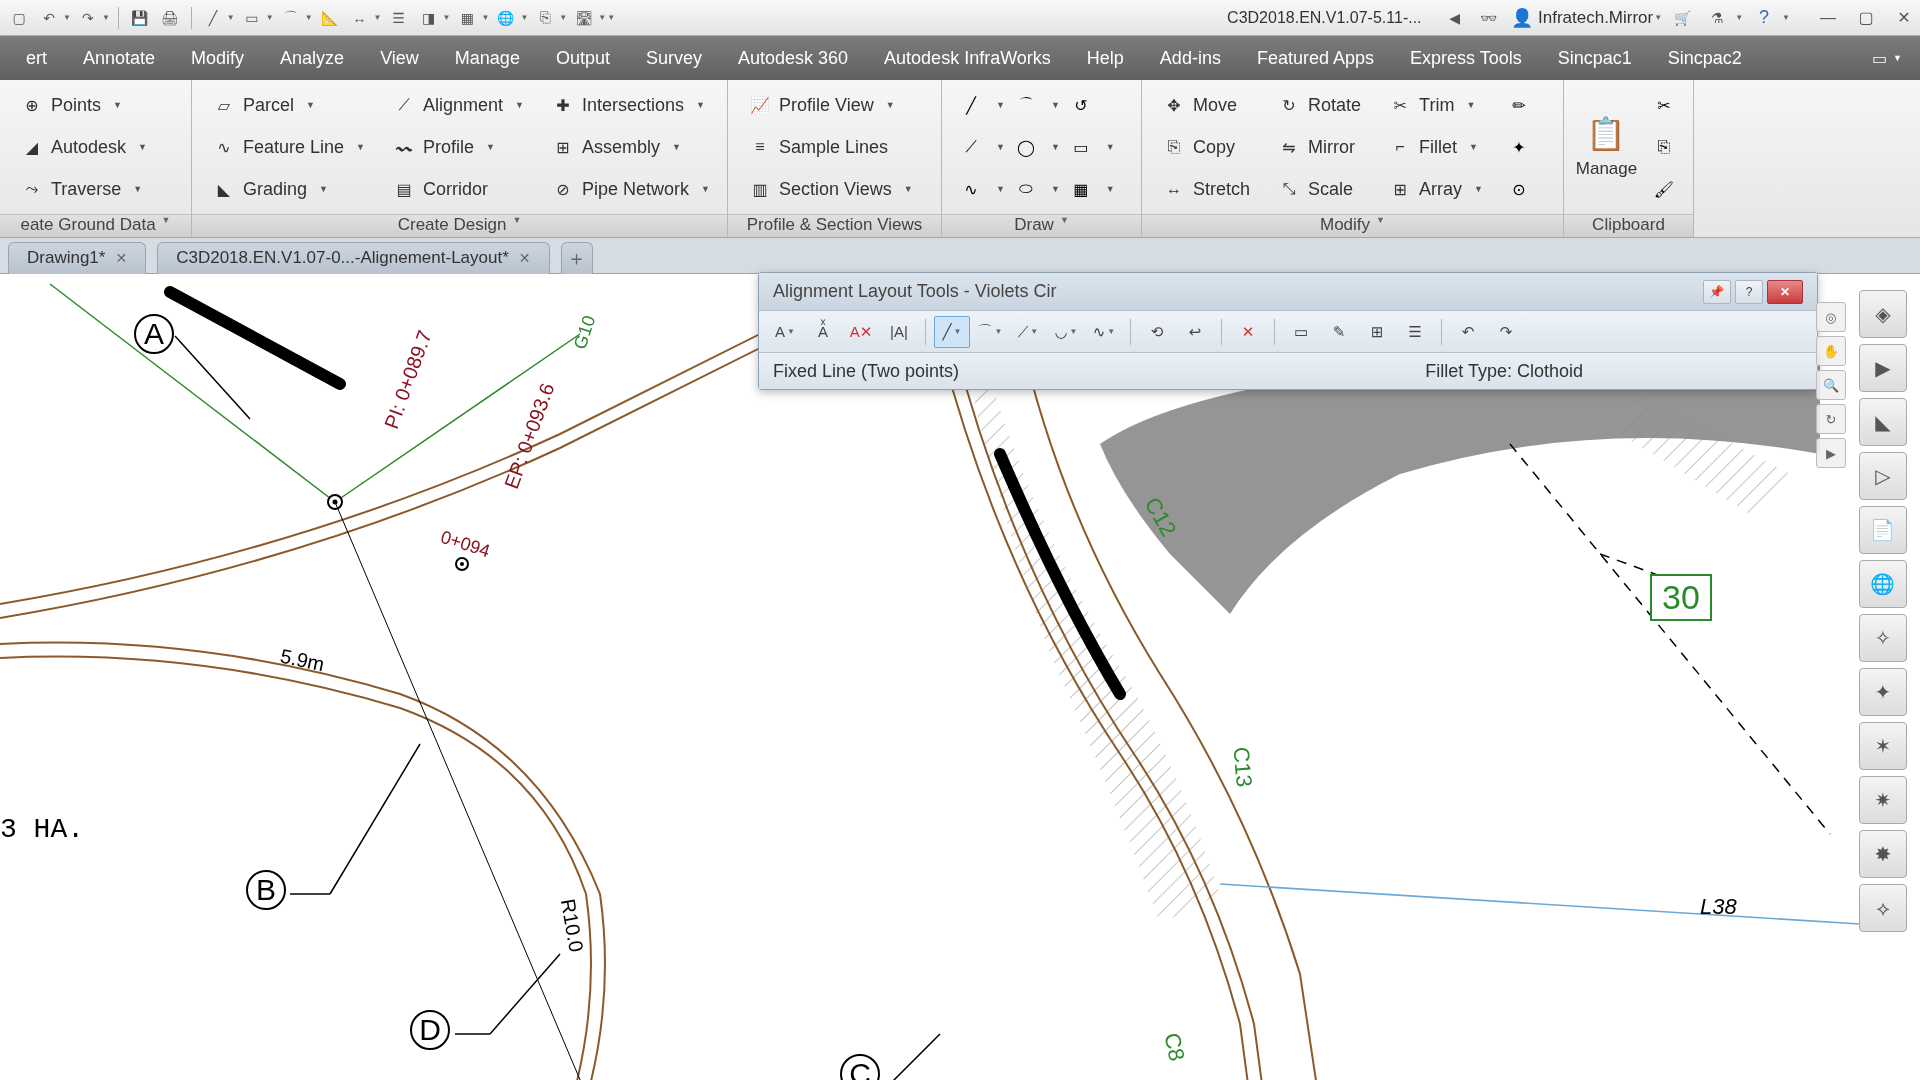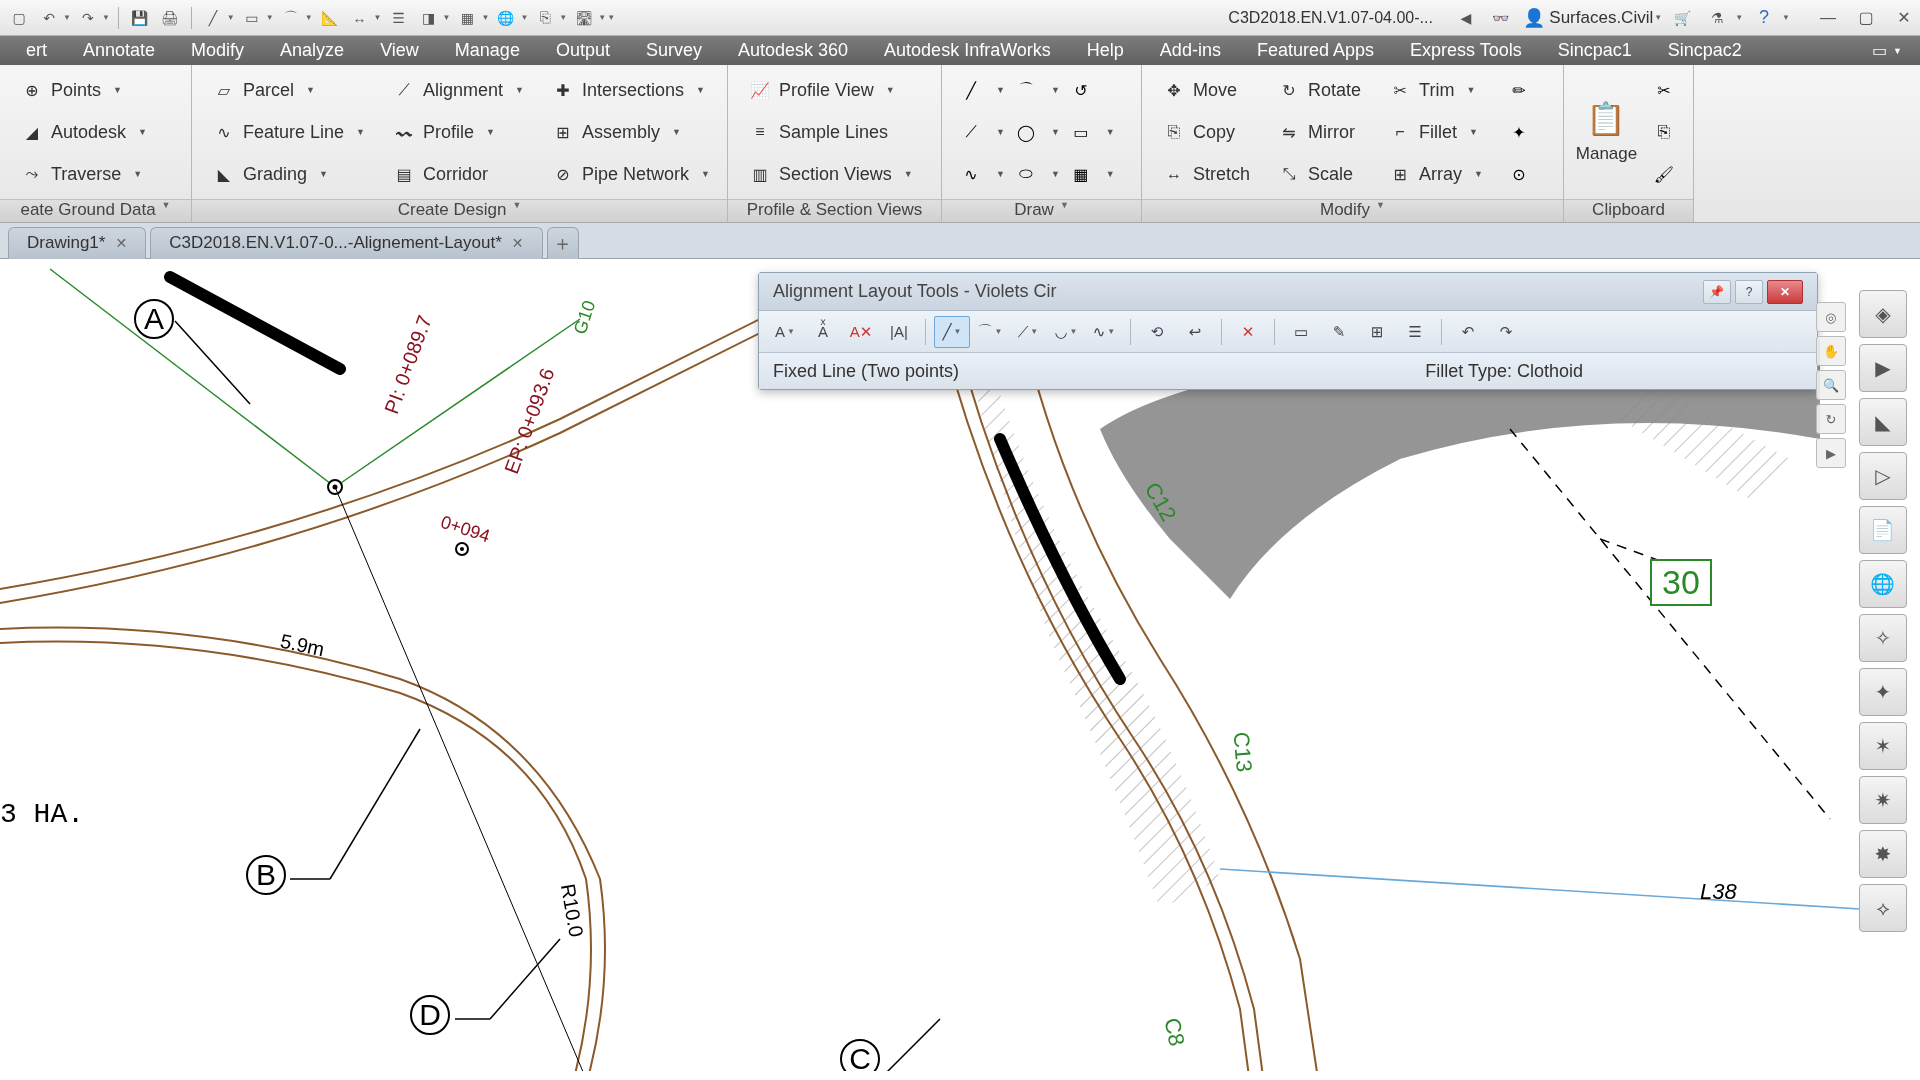--- a/index.html
+++ b/index.html
@@ -11,42 +11,42 @@
 .qat-sep { width: 1px; height: 22px; background: #b0b0b0; margin: 0 4px; }
 .qat-drop { font-size: 8px; color: #666; margin-left: -3px; cursor: pointer; }
 .qat .title-area { margin-left: auto; display: flex; align-items: center; gap: 8px; }
 .qat .doc-title { font-size: 16px; color: #333; padding: 0 12px; }
 .qat .search-btn { width: 28px; height: 28px; display: flex; align-items: center; justify-content: center; }
 .qat .user-area { display: flex; align-items: center; gap: 4px; }
 .qat .win-controls { display: flex; gap: 18px; margin-left: 20px; }
 .qat .win-btn { width: 20px; height: 20px; display: flex; align-items: center; justify-content: center; color: #555; font-size: 16px; }
 
 
-.ribbon-tabs { height: 29px; background: linear-gradient(#7c7c7c,#606060); display: flex; align-items: stretch; padding: 0 8px; }
+.ribbon-tabs { height: 44px; background: linear-gradient(#7c7c7c,#606060); display: flex; align-items: stretch; padding: 0 8px; }
 .ribbon-tab { padding: 0 18px; display: flex; align-items: center; color: #fff; font-size: 18px; cursor: pointer; }
 .ribbon-tabs .spacer { flex: 1; }
 .ribbon-tabs .right-ctrl { display: flex; align-items: center; gap: 6px; padding: 0 10px; color: #fff; }
 
 
 .ribbon-body { height: 158px; background: linear-gradient(#f6f6f6,#e6e6e6); border-bottom: 1px solid #a8a8a8; display: flex; }
 .ribbon-panel { border-right: 1px solid #b8b8b8; display: flex; flex-direction: column; }
 .panel-content { flex: 1; display: flex; padding: 6px 10px; gap: 6px; }
 .panel-col { display: flex; flex-direction: column; gap: 4px; }
 .rb-btn { height: 38px; display: flex; align-items: center; gap: 8px; padding: 0 10px; border: 1px solid transparent; border-radius: 2px; cursor: pointer; font-size: 18px; color: #333; white-space: nowrap; }
 .rb-icon { width: 22px; height: 22px; display: inline-flex; align-items: center; justify-content: center; font-size: 16px; }
 .rb-drop { font-size: 9px; color: #555; margin-left: 4px; }
 .panel-title { height: 28px; background: linear-gradient(#e0e0e0,#d0d0d0); border-top: 1px solid #c0c0c0; display: flex; align-items: flex-start; justify-content: center; color: #444; font-size: 17px; }
 .panel-title .pt-drop { font-size: 9px; margin-left: 6px; color: #666; }
 
 .rb-small { width: 38px; height: 38px; display: flex; align-items: center; justify-content: center; border: 1px solid transparent; border-radius: 2px; cursor: pointer; }
 
 .rb-big { width: 72px; height: 120px; display: flex; flex-direction: column; align-items: center; justify-content: center; gap: 6px; border: 1px solid transparent; border-radius: 2px; cursor: pointer; font-size: 17px; color: #333; }
 
 
-.doc-tabs { height: 36px; background: #d5dce3; display: flex; align-items: center; padding: 0 8px; gap: 0; border-bottom: 1px solid #9aa4ae; }
+.doc-tabs { height: 36px; background: #d5dce3; display: flex; align-items: center; padding: 0 8px; gap: 7px; border-bottom: 1px solid #9aa4ae; }
 .doc-tab { height: 32px; padding: 0 18px; background: linear-gradient(#cdd6df,#b8c2cd); border: 1px solid #9aa4ae; border-bottom: none; border-radius: 6px 6px 0 0; display: flex; align-items: center; gap: 10px; font-size: 17px; color: #333; margin-right: 4px; cursor: pointer; margin-top: 4px; }
 .doc-tab .close { font-size: 14px; color: #666; }
 .doc-tab.add { width: 32px; padding: 0; justify-content: center; font-size: 20px; color: #666; }
 
 
 .canvas-area { position: relative; flex: 1; background: #fff; height: calc(1080px - 36px - 38px - 158px - 36px); overflow: hidden; }
 .canvas-area svg { position: absolute; top: 0; left: 0; }
 
 
 .alt-palette { position: absolute; left: 758px; top: 272px; width: 1060px; background: linear-gradient(#e8eef5,#d5dfe9); border: 1px solid #8fa0b2; border-radius: 3px; box-shadow: 0 3px 10px rgba(0,0,0,0.25); }
@@ -108,26 +108,26 @@
   <span class="qat-drop">▼</span>
   <div class="qat-btn">🌐</div>
   <span class="qat-drop">▼</span>
   <div class="qat-btn">⎘</div>
   <span class="qat-drop">▼</span>
   <div class="qat-btn">🛣</div>
   <span class="qat-drop">▼</span>
   <span class="qat-drop">▼</span>
 
   <div class="title-area">
-    <span class="doc-title">C3D2018.EN.V1.07-04.00-...</span>
+    <span class="doc-title">C3D2018.EN.V1.07-5.11-...</span>
     <div class="qat-btn">◀</div>
     <div class="qat-btn search-btn">👓</div>
     <div class="user-area">
       <span style="color:#2a6ab8;font-size:18px">👤</span>
-      <span style="font-size:17px;color:#333">Surfaces.Civil</span>
+      <span style="font-size:17px;color:#333">Infratech.Mirror</span>
       <span class="qat-drop">▼</span>
     </div>
     <div class="qat-btn">🛒</div>
     <div class="qat-btn">⚗</div>
     <span class="qat-drop">▼</span>
     <div class="qat-btn" style="color:#2a6ab8;font-size:18px">?</div>
     <span class="qat-drop">▼</span>
     <div class="win-controls">
       <div class="win-btn">—</div>
       <div class="win-btn">▢</div>

